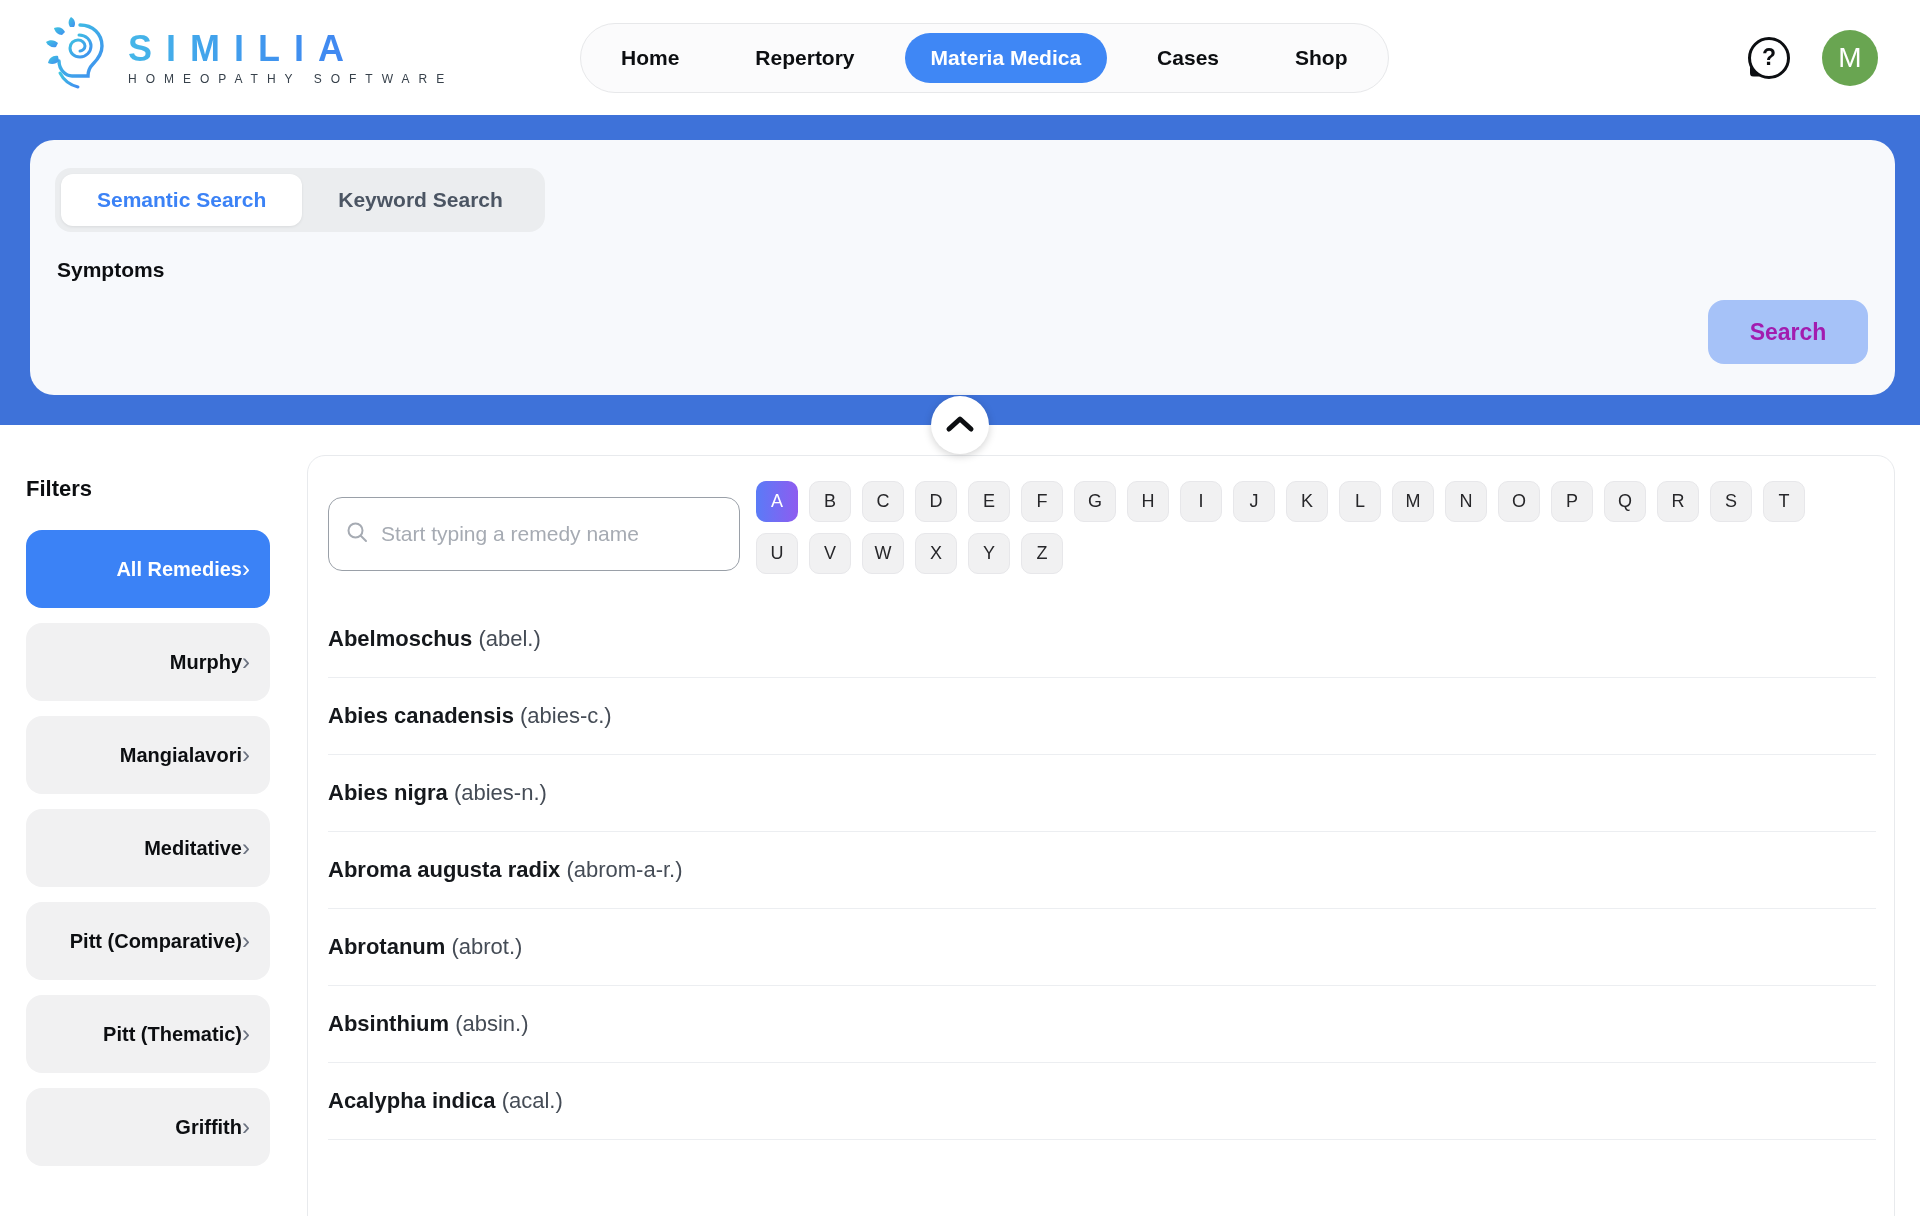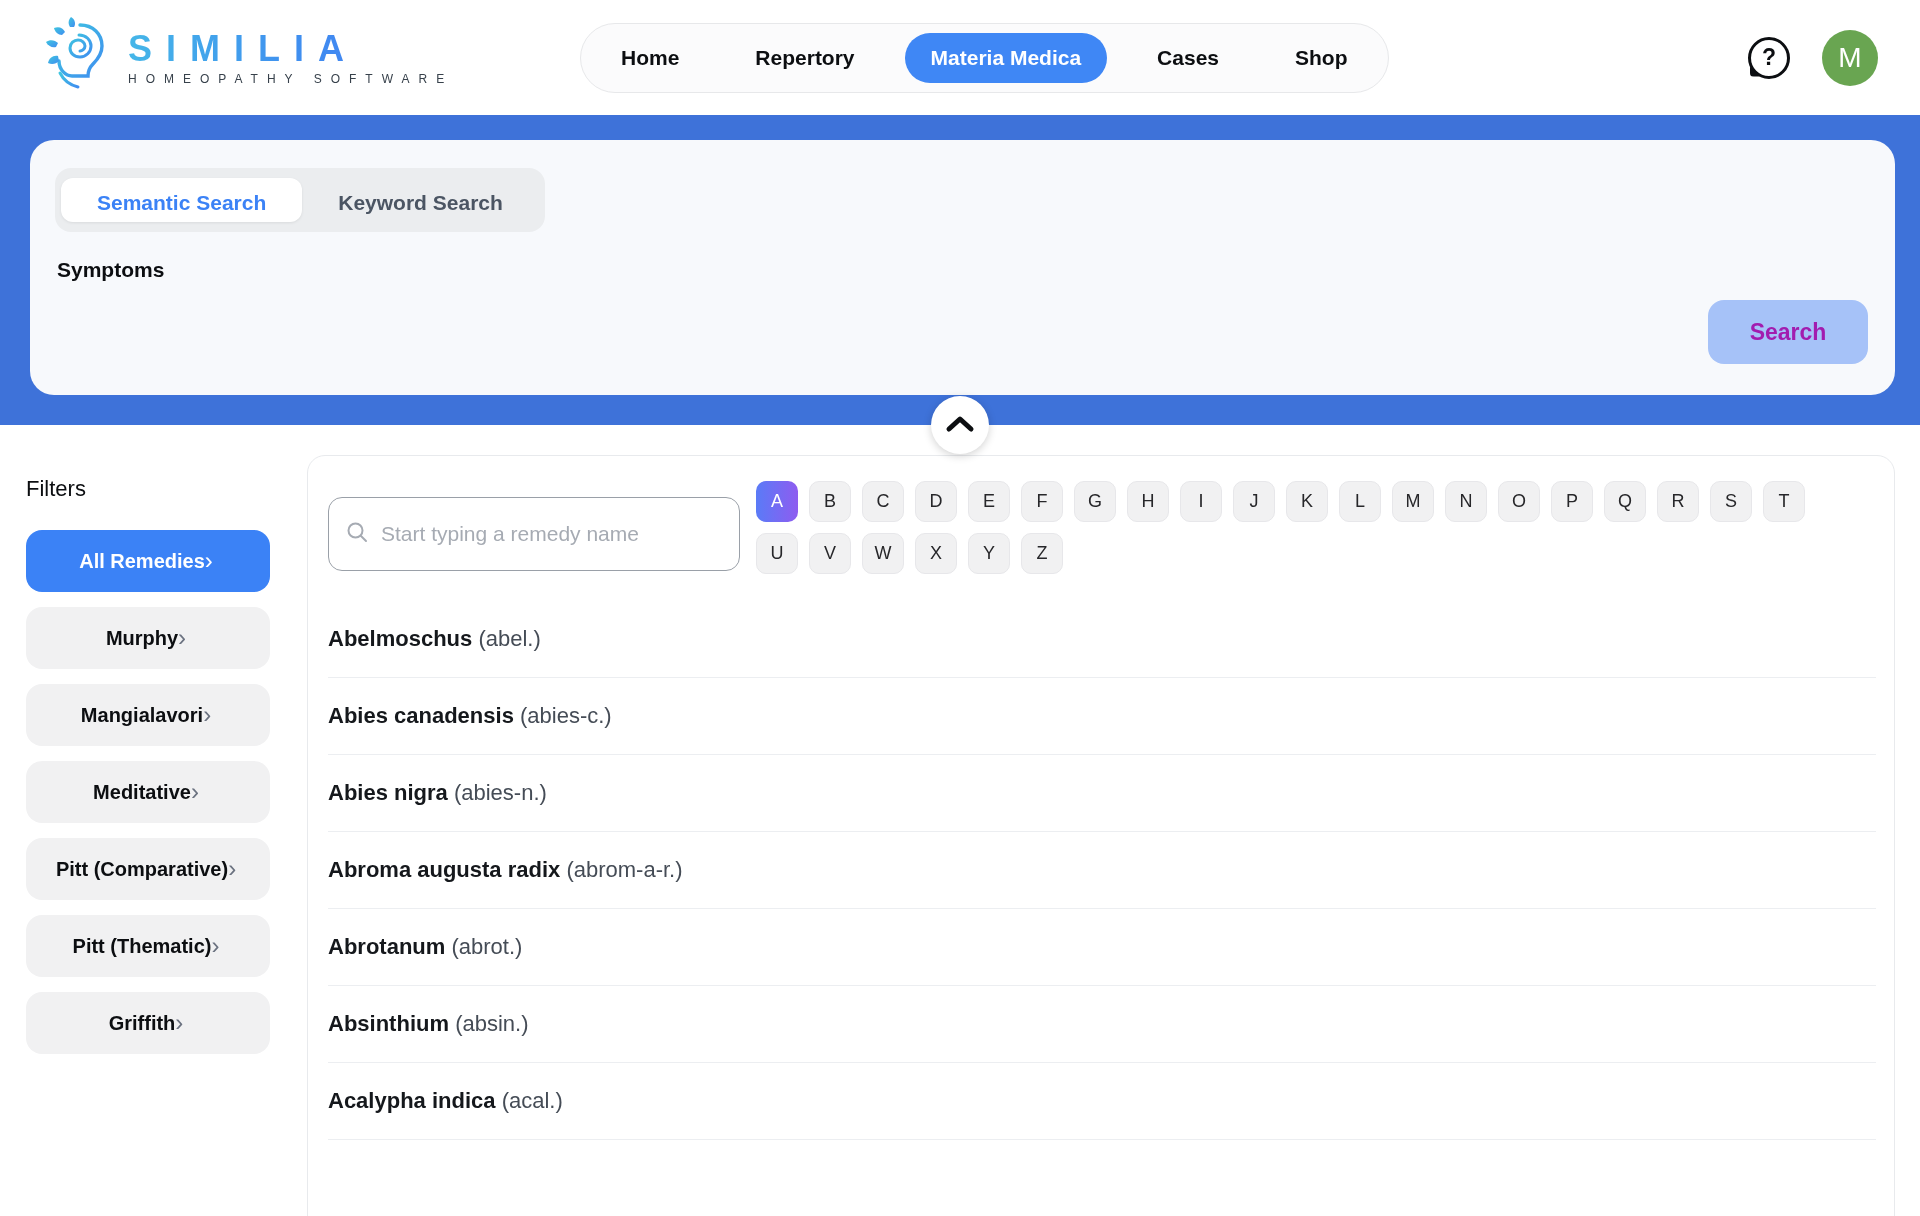--- a/index.html
+++ b/index.html
@@ -60,21 +60,21 @@
     position:absolute; left:30px; top:25px; width:1865px; height:255px;
     background:#f7f9fc; border-radius:24px;
   }
   .search-tabs {
     position:absolute; left:25px; top:28px; display:flex; align-items:center;
     background:#ebedef; border-radius:16px; padding:6px; height:64px;
   }
   .search-tab {
     border:none; background:transparent; cursor:pointer; font-family:inherit;
     font-size:21px; font-weight:700; color:#4b5563; padding:13px 36px; border-radius:12px;
-    height:44px; white-space:nowrap;
+    height:52px; white-space:nowrap;
   }
   .search-tab.active { background:#ffffff; color:#3b82f6; box-shadow:0 1px 3px rgba(0,0,0,.08); }
 
   .symptoms-label { position:absolute; left:27px; top:118px; font-size:21px; font-weight:700; color:#0c0e11; }
 
   .symptom-input {
     position:absolute; left:25px; top:160px; width:1638px; height:64px;
     background:#ffffff; border:1px solid #dde1e7; border-radius:18px;
     font-family:inherit; font-size:23px; color:#15181c; padding:0 32px;
   }
@@ -86,25 +86,25 @@
   }
 
   .collapse-btn {
     position:absolute; left:931px; top:396px; width:58px; height:58px;
     border-radius:50%; background:#ffffff; border:none; cursor:pointer;
     box-shadow:0 2px 8px rgba(0,0,0,.18); z-index:5;
     display:flex; align-items:center; justify-content:center;
   }
 
   
-  .filters-title { position:absolute; left:26px; top:476px; font-size:22px; font-weight:400; color:#0c0e11; }
+  .filters-title { position:absolute; left:26px; top:476px; font-size:22px; font-weight:700; color:#0c0e11; }
   .filters-list { position:absolute; left:26px; top:530px; width:244px; display:flex; flex-direction:column; gap:15px; }
   .filter-item {
-    height:62px; border-radius:16px; background:#f1f1f2; border:none; cursor:pointer;
-    display:flex; align-items:center; justify-content:center; padding:0 20px 0 16px;
+    height:78px; border-radius:16px; background:#f1f1f2; border:none; cursor:pointer;
+    display:flex; align-items:center; justify-content:flex-end; padding:0 20px 0 16px;
     font-family:inherit; font-size:20px; font-weight:700; color:#0c0e11; text-align:left;
   }
   .filter-item .chev { font-size:24px; font-weight:400; color:#6b7280; line-height:1; }
   .filter-item.active { background:#3b82f6; color:#ffffff; }
   .filter-item.active .chev { color:#ffffff; }
 
   
   .main-card {
     position:absolute; left:307px; top:455px; width:1588px; height:1000px;
     background:#ffffff; border:1px solid #e8eaed; border-radius:18px;

